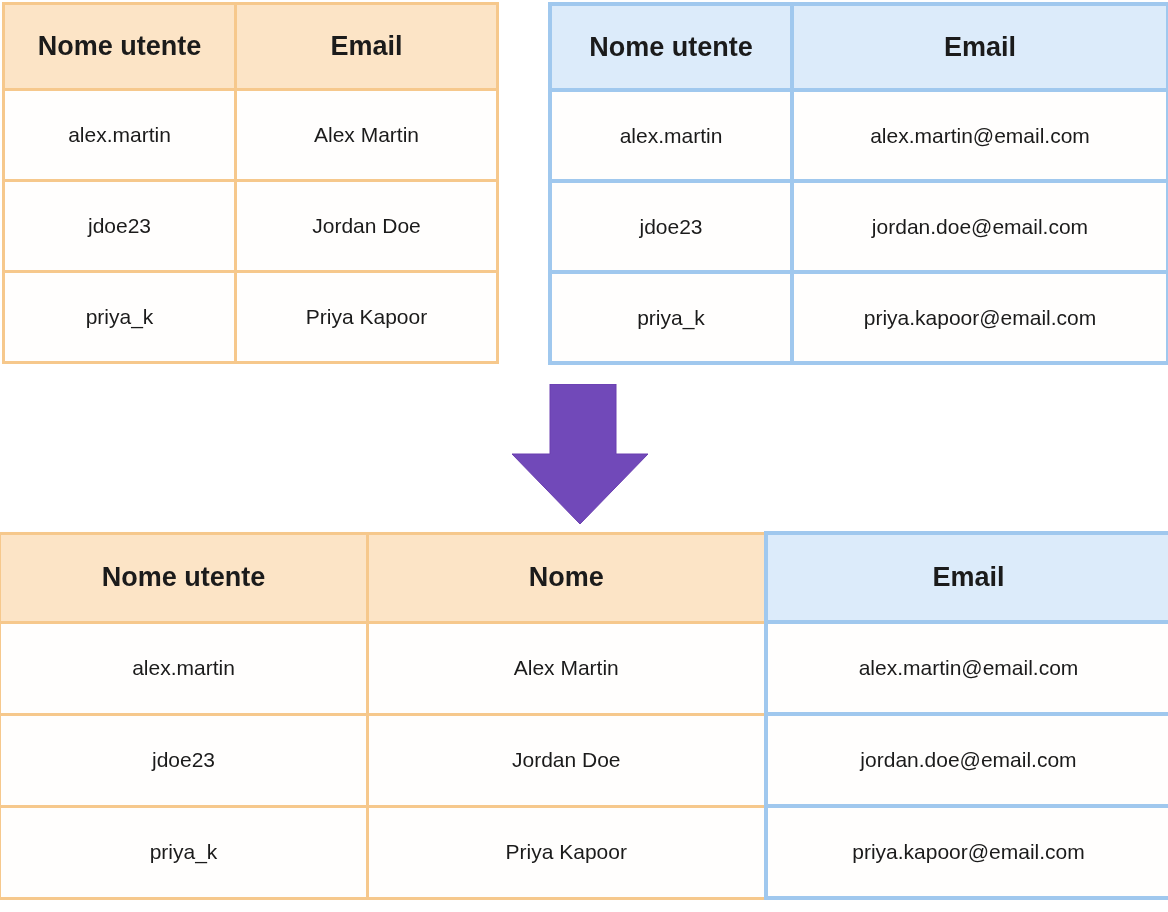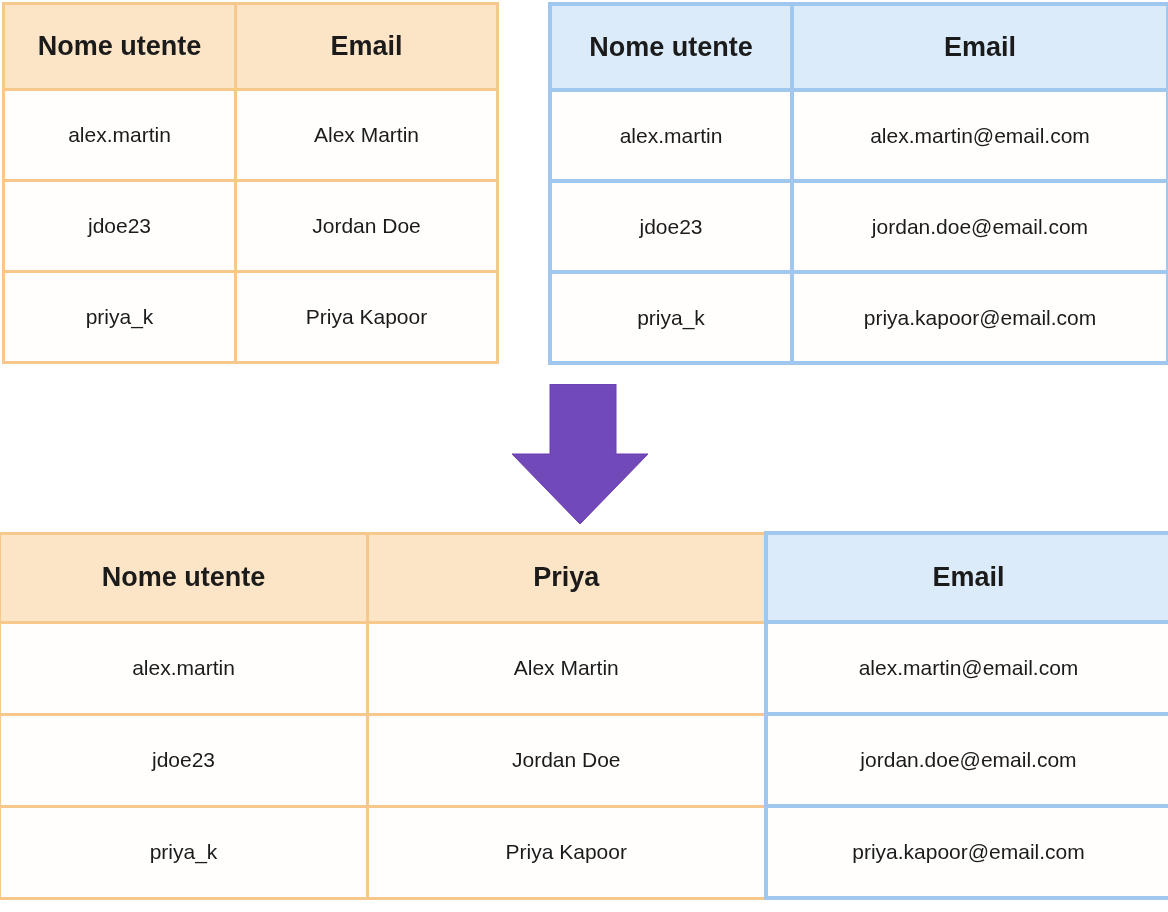--- a/index.html
+++ b/index.html
@@ -118,21 +118,21 @@
 
 <table class="tbl" id="table-merged">
   <colgroup>
       <col class="c0">
       <col class="c1">
       <col class="c2">
     </colgroup>
   <tbody>
       <tr class="bot-head">
     <th class="oh red">Nome utente</th>
-    <th class="oh">Priya</th>
+    <th class="oh">Nome</th>
     <th class="bh">Email</th>
   </tr>
   <tr class="bot-row">
     <td class="oc red">alex.martin</td>
     <td class="oc">Alex Martin</td>
     <td class="bc">alex.martin@email.com</td>
   </tr>
   <tr class="bot-row">
     <td class="oc red">jdoe23</td>
     <td class="oc">Jordan Doe</td>

